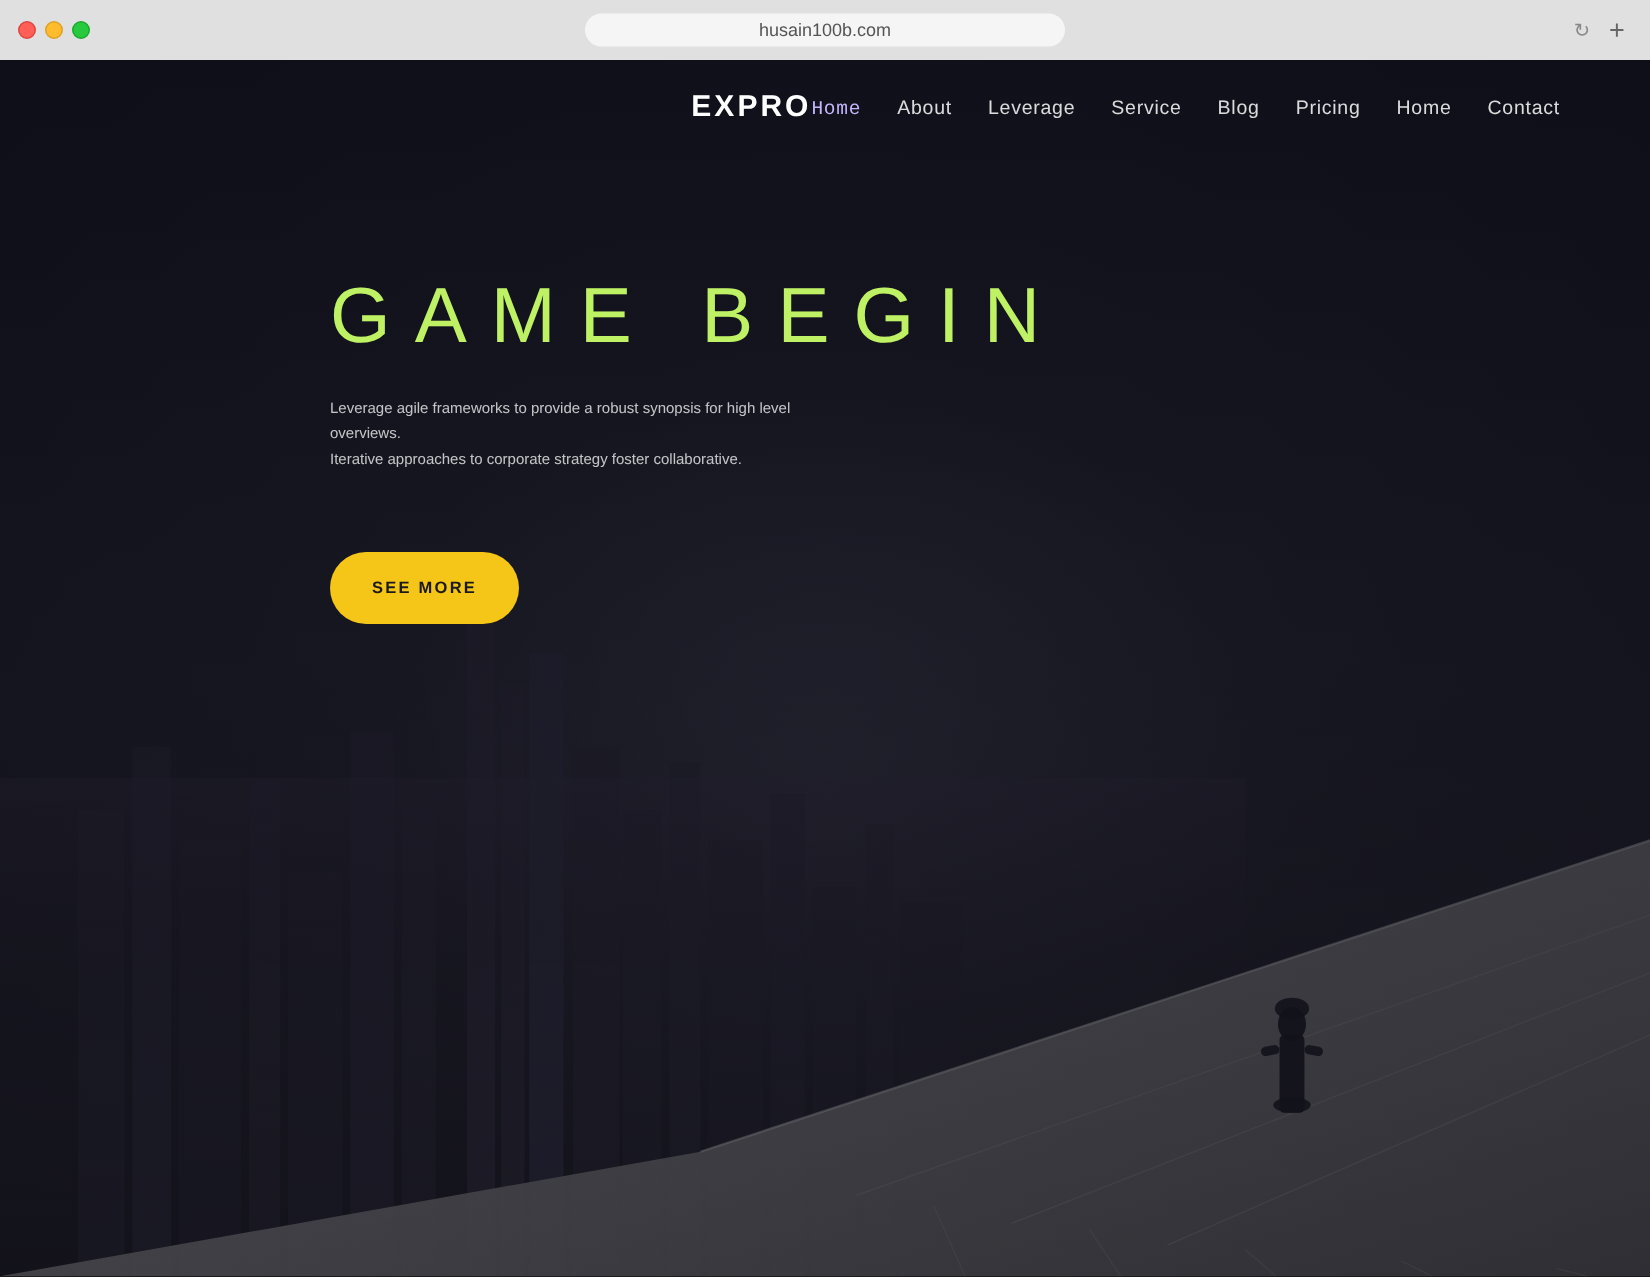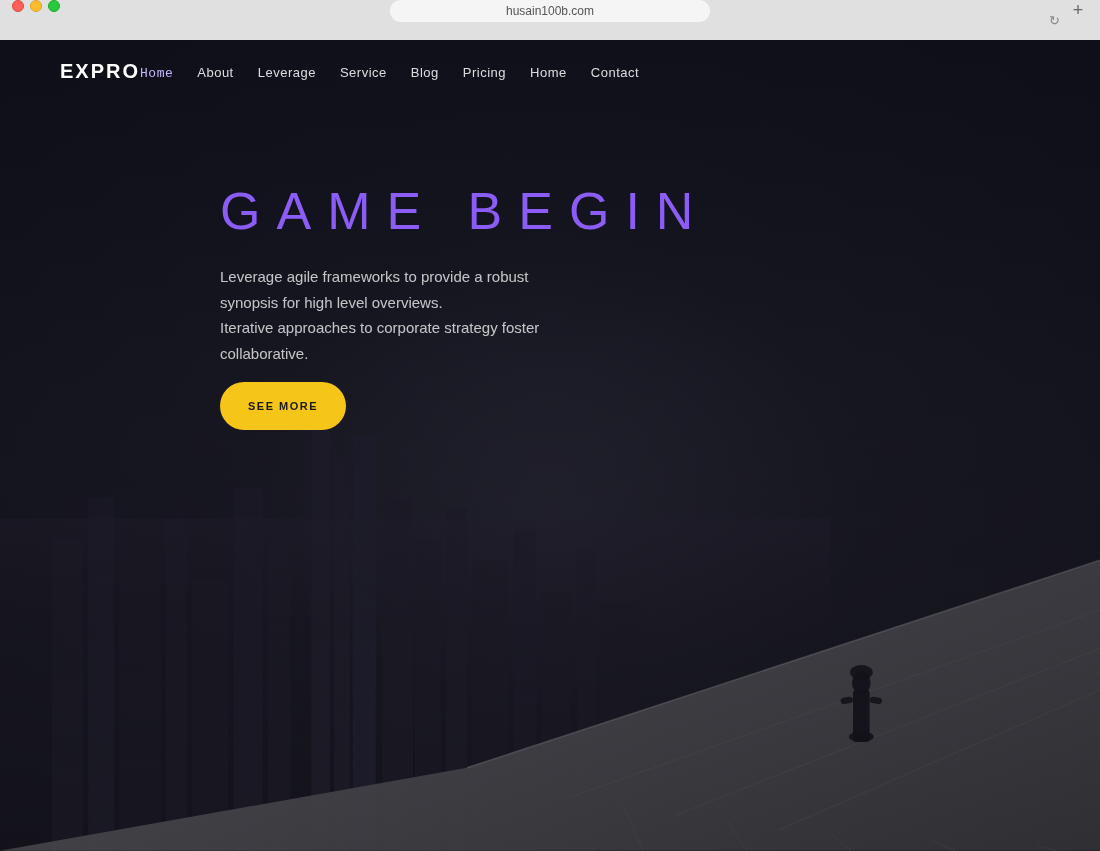--- a/index.html
+++ b/index.html
@@ -11,21 +11,21 @@
       font-family: 'Arial', sans-serif;
       background: #1a1a1a;
     }
 
     
     .browser-chrome {
       width: 100%;
       height: 40px;
       background: #e0e0e0;
       display: flex;
-      align-items: flex-start;
+      align-items: center;
       padding: 0 12px;
       position: relative;
     }
 
     .traffic-lights {
       display: flex;
       gap: 6px;
       align-items: center;
     }
 
@@ -97,21 +97,21 @@
         radial-gradient(ellipse at 50% 60%, #3a3a4a 0%, #1a1a25 40%, #0d0d18 100%);
       z-index: 0;
     }
 
     
     .navbar {
       position: relative;
       z-index: 10;
       display: flex;
       align-items: center;
-      justify-content: flex-start;
+      justify-content: flex-end;
       padding: 20px 60px;
     }
 
     .logo {
       font-size: 20px;
       font-weight: 700;
       color: #ffffff;
       letter-spacing: 2px;
     }
 
@@ -137,33 +137,33 @@
     
     .hero-content {
       position: relative;
       z-index: 10;
       padding: 80px 60px 0 220px;
     }
 
     .hero-title {
       font-size: 52px;
       font-weight: 300;
-      color: #8b5cf6;
+      color: #bef264;
       letter-spacing: 16px;
       text-transform: uppercase;
       margin-bottom: 24px;
       line-height: 1.1;
     }
 
     .hero-subtitle {
-      font-size: 15px;
+      font-size: 10px;
       color: rgba(255,255,255,0.75);
       line-height: 1.7;
       max-width: 320px;
-      margin-bottom: 16px;
+      margin-bottom: 53px;
     }
 
     .see-more-btn {
       display: inline-block;
       padding: 18px 28px;
       background: #f5c518;
       color: #1a1a1a;
       font-size: 11px;
       font-weight: 700;
       letter-spacing: 1.5px;

